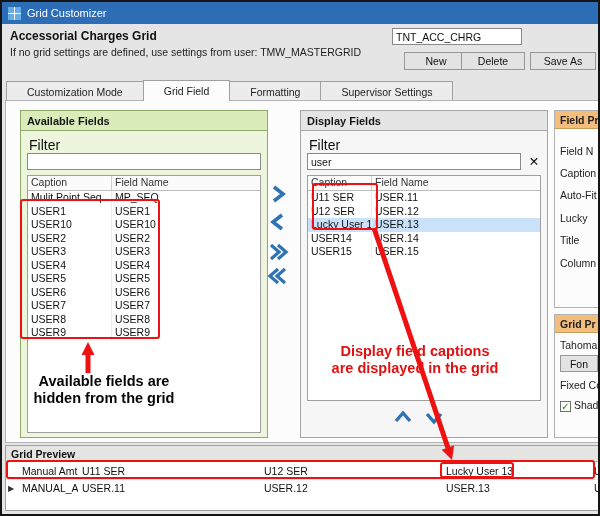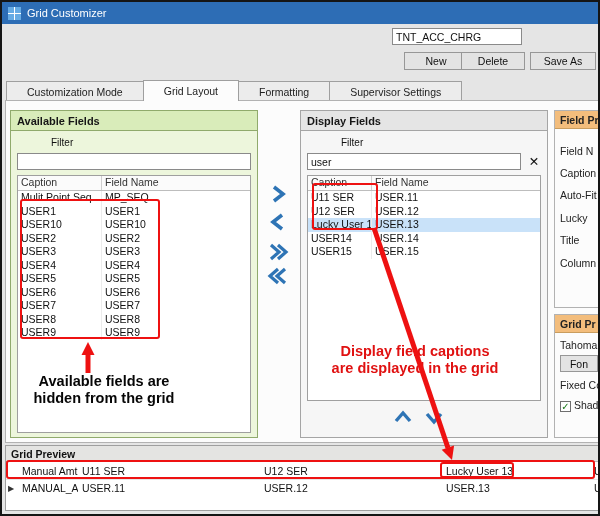--- a/index.html
+++ b/index.html
@@ -19,21 +19,21 @@
   .tab{height:20px;padding:0 20px;font-size:10.5px;color:#222;background:#ececec;border:1px solid #9f9f9f;border-bottom:none;display:flex;align-items:center;margin-right:-1px;}
   .tab.active{background:#fcfcfc;height:21px;position:relative;z-index:6;}
   .content{left:3px;top:98px;width:594px;height:343px;background:#fcfcfc;border:1px solid #b2b2b2;}
   
   .group{position:absolute;border:1px solid #9d9d9d;}
   .ghead{height:20px;display:flex;align-items:center;padding-left:6px;font-weight:bold;font-size:11px;color:#161616;border-bottom:1px solid #9d9d9d;}
   .group.green{background:#edf6dc;border-color:#90aa6c;}
   .green .ghead{background:#d9ecba;border-color:#90aa6c;}
   .group.gray{background:#f6f6f6;border-color:#a5a5a5;}
   .gray .ghead{background:#e5e5e5;border-color:#a5a5a5;}
-  .label{font-size:10px;color:#111;margin-left:32px;}
+  .label{font-size:14px;color:#111;}
   
   .fgrid{position:absolute;background:#fff;border:1px solid #9f9f9f;overflow:hidden;}
   .fg-head{display:flex;height:15px;border-bottom:1px solid #bdbdbd;background:#fbfbfb;}
   .fg-head .fg-cell{color:#333;border-right:1px solid #cfcfcf;}
   .fg-row{display:flex;height:13.5px;}
   .fg-row .fg-cell{border-right:1px solid #ececec;}
   .fg-cell{font-size:10.5px;line-height:13.5px;padding-left:3px;white-space:nowrap;overflow:hidden;color:#111;}
   .fg-cell:last-child{border-right:none;flex:1;}
   .av-c1{width:84px;}
   .df-c1{width:64px;}
@@ -74,34 +74,36 @@
     <svg width="13" height="13">
       <rect width="13" height="13" fill="#ffffff"></rect>
       <rect x="0" y="0" width="6" height="6" fill="#66abe4"></rect>
       <rect x="7" y="0" width="6" height="6" fill="#66abe4"></rect>
       <rect x="0" y="7" width="6" height="6" fill="#66abe4"></rect>
       <rect x="7" y="7" width="6" height="6" fill="#66abe4"></rect>
     </svg>
     <span class="title">Grid Customizer</span>
   </div>
 
+  <div class="abs hdr-title" style="left:8px;top:27px;">Accessorial Charges Grid</div>
+  <div class="abs hdr-sub" style="left:8px;top:44px;">If no grid settings are defined, use settings from user: TMW_MASTERGRID</div>
   <input class="abs textbox" style="left: 390px; top: 26px; width: 130px; height: 17px;" value="TNT_ACC_CHRG">
   <button class="abs btn" style="left:390px;top:50px;width:64px;height:18px;margin-left:12px;">New</button>
   <button class="abs btn" style="left:459px;top:50px;width:64px;height:18px;">Delete</button>
   <button class="abs btn" style="left:528px;top:50px;width:66px;height:18px;">Save As</button>
 
   <div class="abs tabstrip">
     <div class="tab">Customization Mode</div>
-    <div class="tab active">Grid Layout</div>
+    <div class="tab active">Grid Field</div>
     <div class="tab">Formatting</div>
     <div class="tab">Supervisor Settings</div>
   </div>
   <div class="abs content"></div>
 
-  <div class="group green" style="left:8px;top:108px;width:248px;height:328px;">
+  <div class="group green" style="left:18px;top:108px;width:248px;height:328px;">
     <div class="ghead">Available Fields</div>
     <div class="abs label" style="left:8px;top:26px;">Filter</div>
     <input class="abs textbox" style="left: 6px; top: 42px; width: 234px; height: 17px;" value="">
     <div class="fgrid" style="left:6px;top:64px;width:234px;height:258px;">
       <div class="fg-head">
         <div class="fg-cell av-c1">Caption</div>
         <div class="fg-cell">Field Name</div>
       </div>
       <div class="fg-row">
           <div class="fg-cell av-c1">Mulit Point Seq</div>

